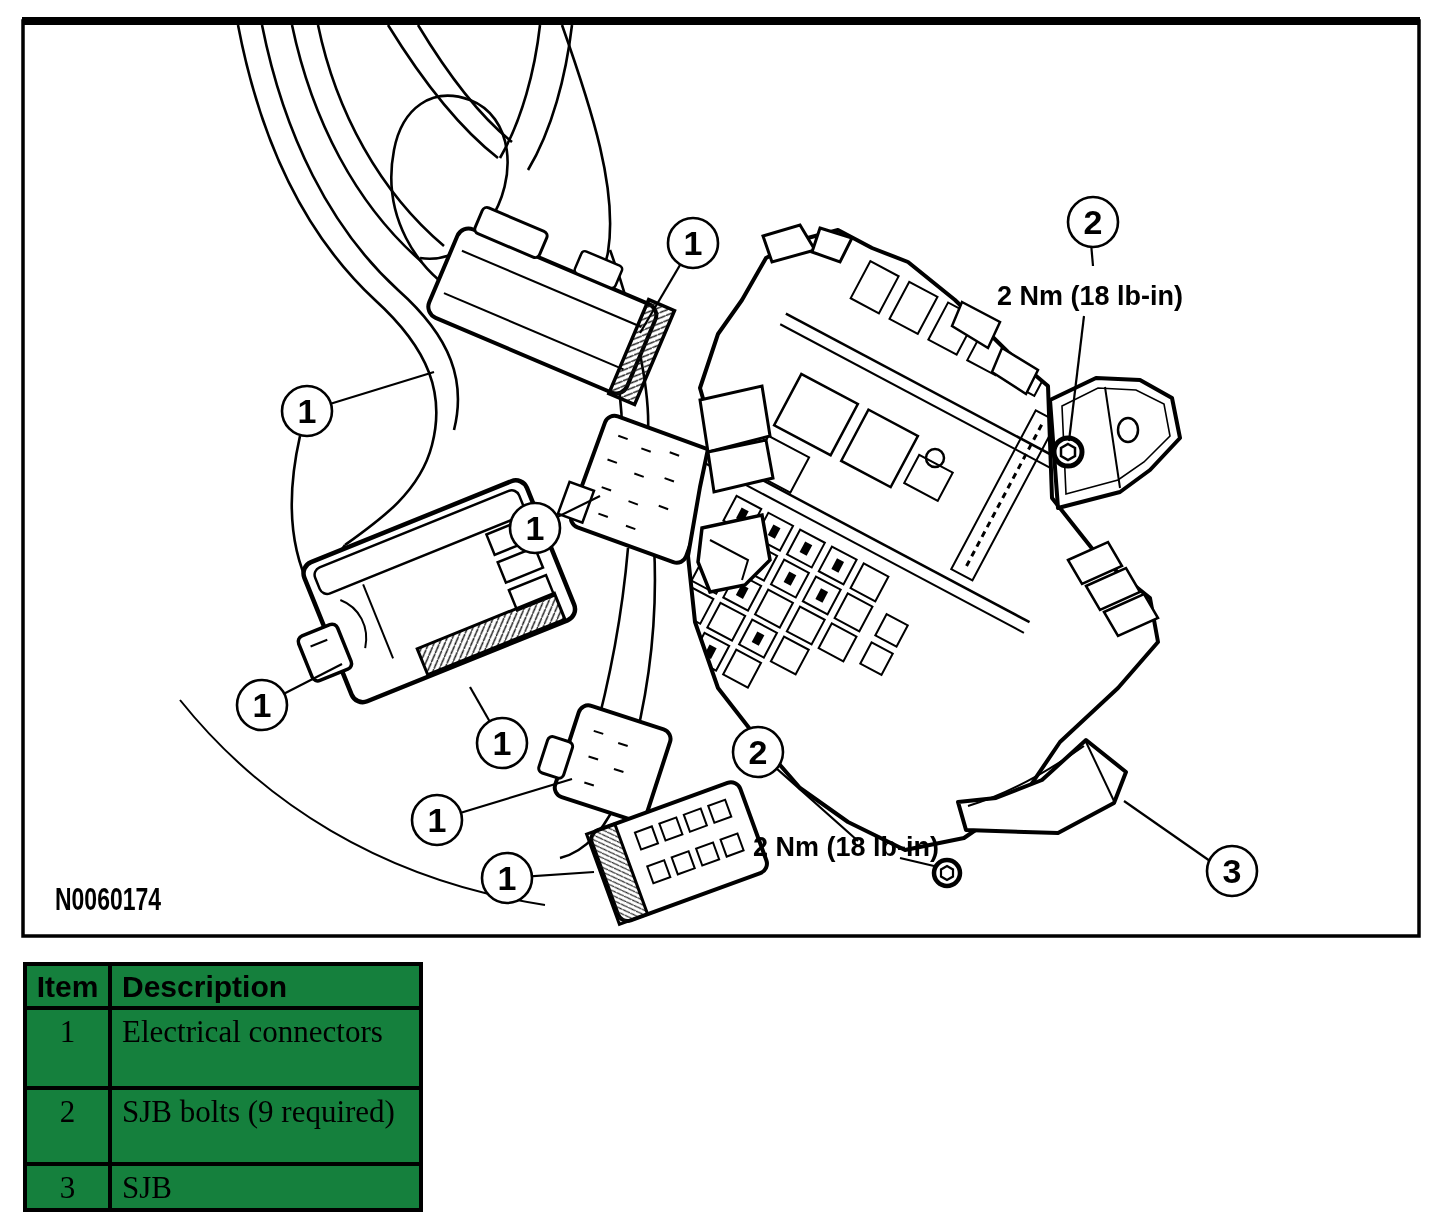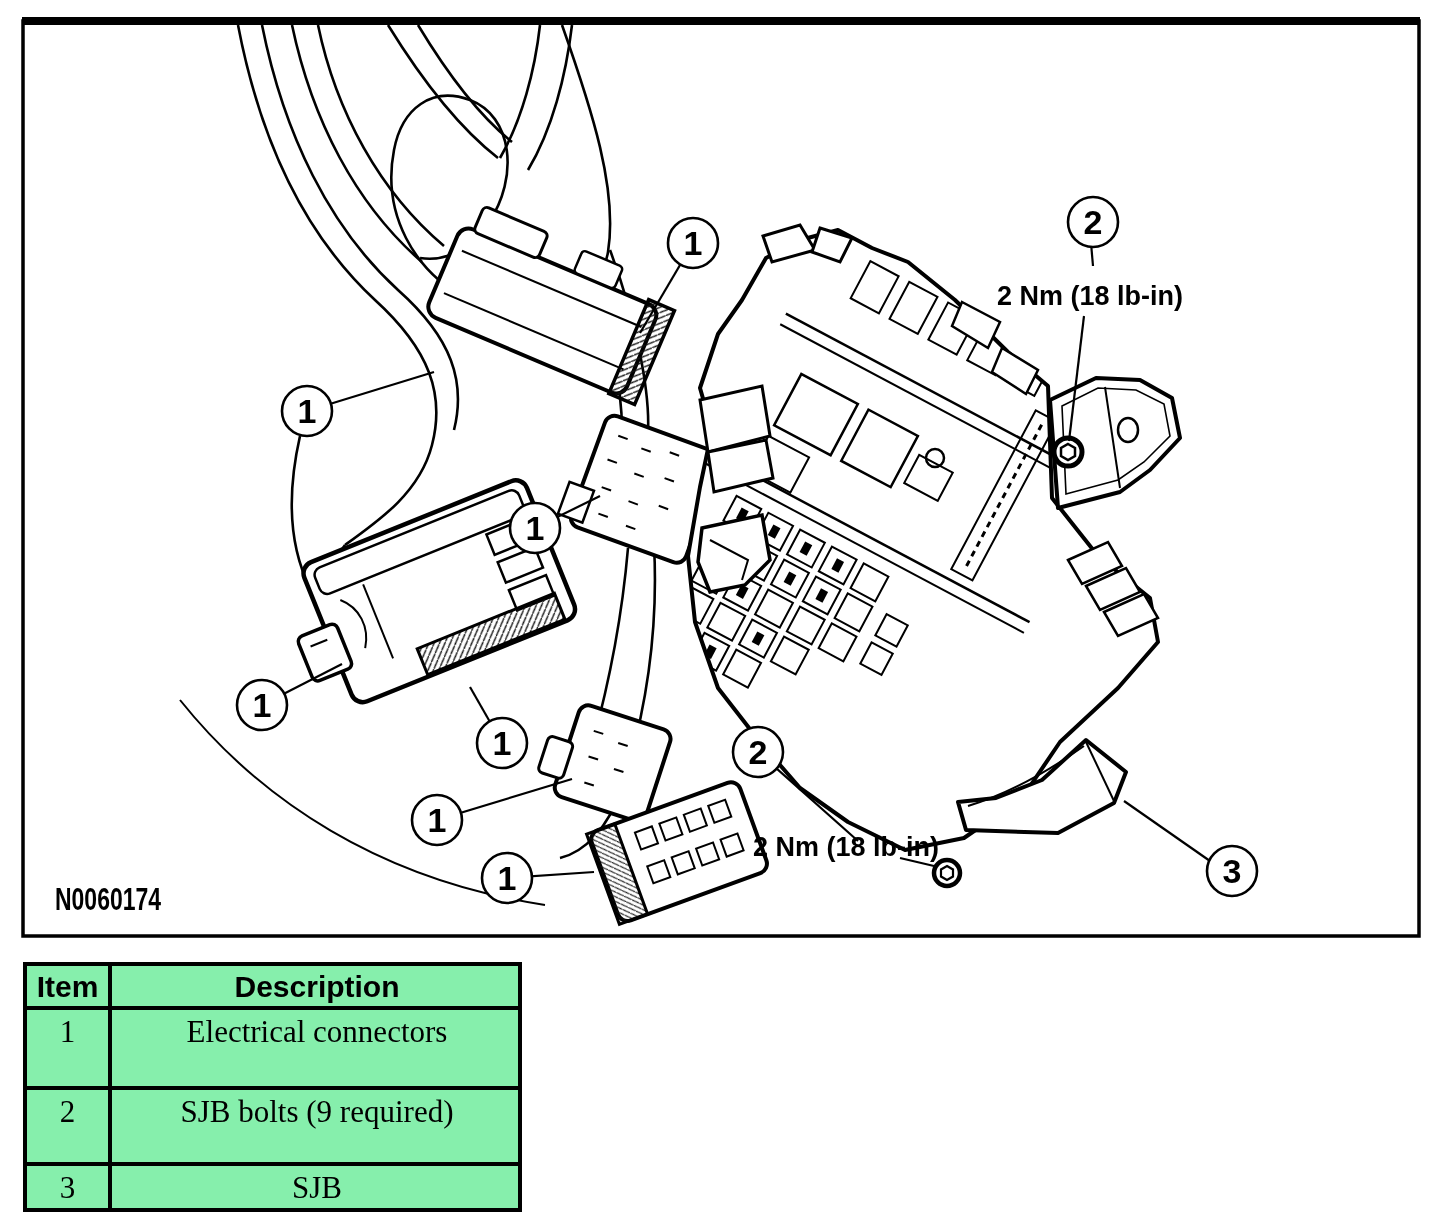--- a/index.html
+++ b/index.html
@@ -4,31 +4,31 @@
 <style>
   html,body{margin:0;padding:0;background:#ffffff;}
   body{width:1456px;height:1216px;position:relative;overflow:hidden;
        font-family:"Liberation Sans",sans-serif;}
   .stage{position:absolute;left:0;top:0;width:1456px;height:1216px;}
   svg text{user-select:none;}
   .lbl{font-family:"Liberation Sans",sans-serif;font-weight:bold;fill:#000;}
   .callout-digit{font-family:"Liberation Sans",sans-serif;font-weight:bold;
                  font-size:34px;fill:#000;text-anchor:middle;}
   
-  table.legend{position:absolute;left:23px;top:962px;width:499px;
-               border-collapse:collapse;table-layout:fixed;background:#86efac;}
+  table.legend{position:absolute;left:23px;top:962px;width:400px;
+               border-collapse:collapse;table-layout:fixed;background:#15803d;}
   table.legend th,table.legend td{border:4px solid #000;vertical-align:top;
                padding:4px 6px 0 6px;overflow:hidden;}
   table.legend th{font-family:"Liberation Sans",sans-serif;font-weight:bold;
                font-size:30px;text-align:left;height:36px;}
   table.legend th.col-item{text-align:center;}
   table.legend td{font-family:"Liberation Serif",serif;font-size:31px;}
   table.legend td.cell-item{text-align:center;border-right-width:3px;}
   table.legend th.col-item{border-right-width:3px;}
-  table.legend td.cell-desc,table.legend th.col-desc{padding-left:10px;text-align:center;}
+  table.legend td.cell-desc,table.legend th.col-desc{padding-left:10px;}
   tr.row-tall-1 td{height:72px;}
   tr.row-tall-2 td{height:68px;}
   tr.row-short td{height:38px;}
 </style>
 </head>
 <body>
 
 <div class="stage">
 
 <svg width="1456" height="950" viewBox="0 0 1456 950">

